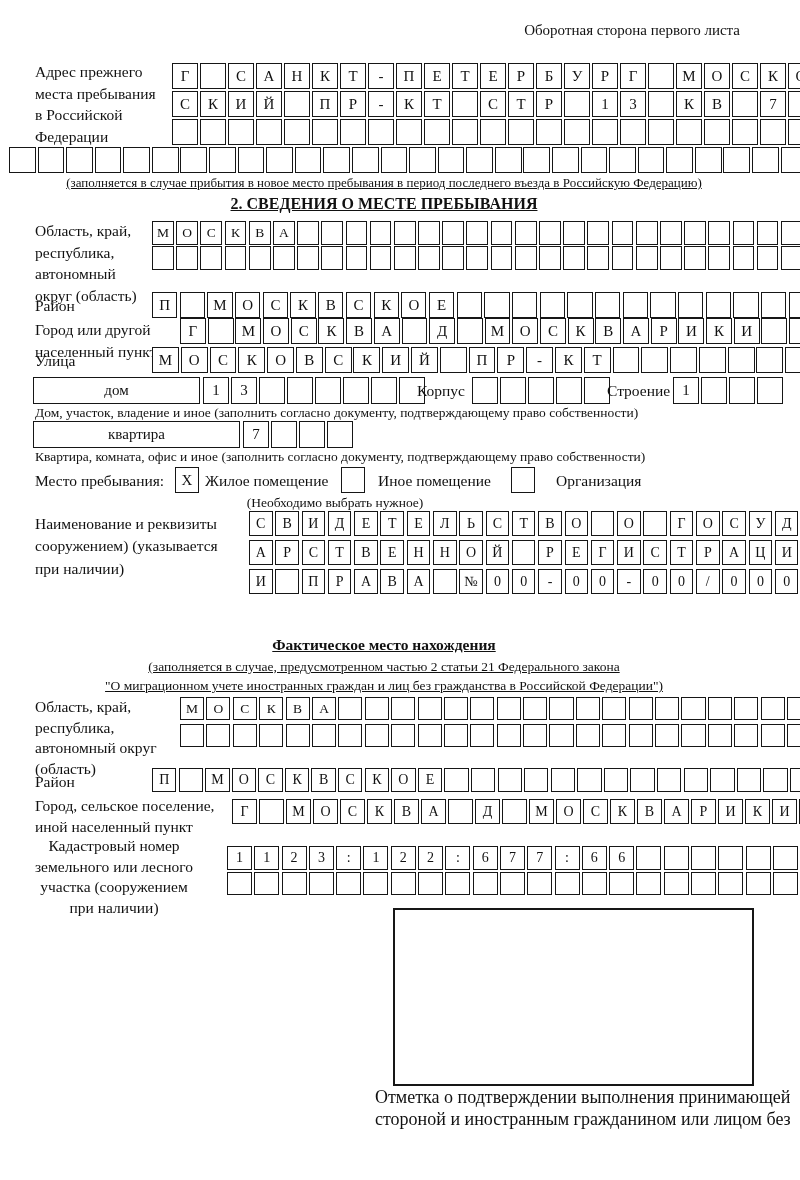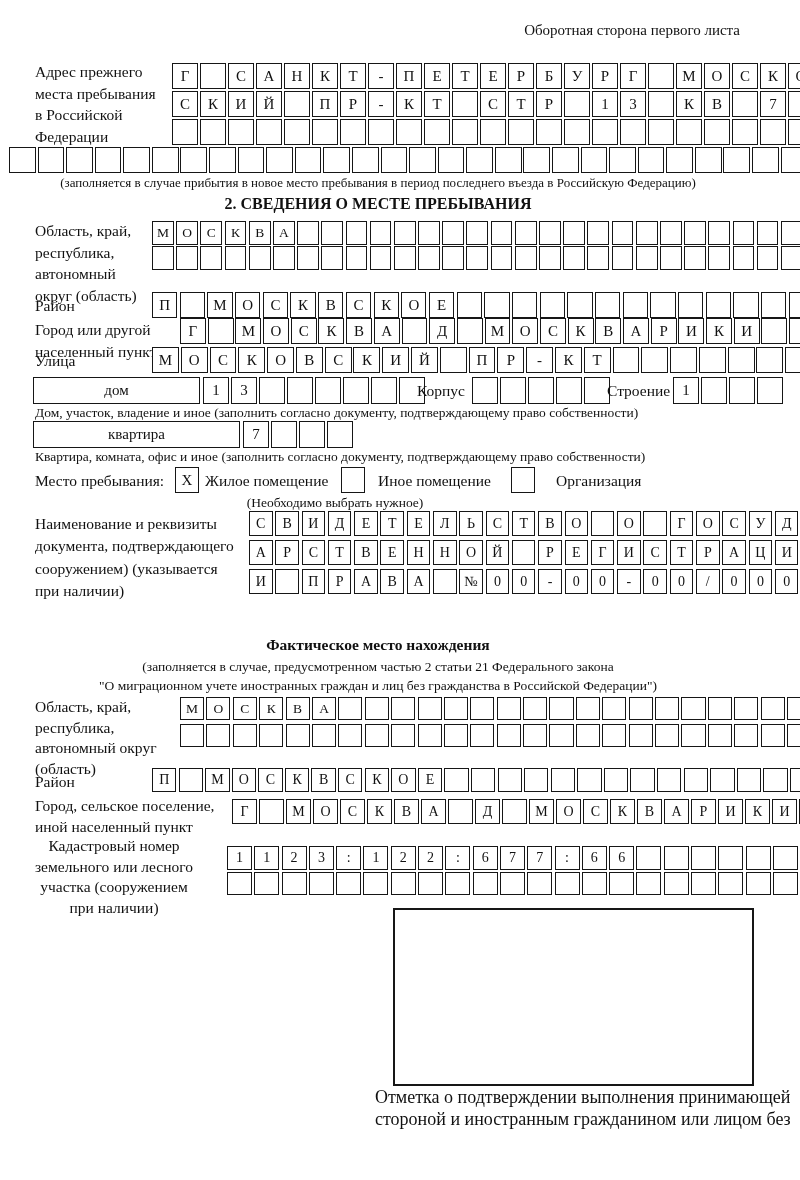--- a/index.html
+++ b/index.html
@@ -1,18 +1,18 @@
 <!DOCTYPE html>
 <html><head>
 <meta charset="utf-8">
 <style>
   html,body{margin:0;padding:0;background:#fff;}
   body{width:800px;height:1180px;position:relative;font-family:"Liberation Serif","DejaVu Serif",serif;color:#111;}
   .abs{position:absolute;}
-  .center{left:2px;width:752px;text-align:center;}
+  .center{left:8px;width:752px;text-align:center;text-decoration:underline;}
   .lbl{font-size:15.5px;line-height:21.5px;}
   .lbl-line{white-space:nowrap;}
   .note{font-size:13px;}
   .bold{font-weight:bold;}
   .boxrow{position:absolute;display:flex;gap:var(--g,2px);}
   .cell{flex:none;width:var(--w,24px);height:var(--h,24px);border:1.6px solid #161616;background:#fff;
         display:flex;align-items:center;justify-content:center;font-size:var(--fs,15px);line-height:1;}
   .typebox{position:absolute;border:1.6px solid #161616;background:#fff;display:flex;align-items:center;justify-content:center;font-size:15px;}
   .chk{position:absolute;width:22px;height:24px;border:1.6px solid #161616;background:#fff;display:flex;align-items:center;justify-content:center;font-size:15px;}
   .stamp{position:absolute;left:393px;top:908px;width:357px;height:174px;border:2px solid #161616;background:#fff;}
@@ -328,21 +328,20 @@
 <div class="chk" style="left:175px;top:467px;">X</div>
 <div class="abs lbl" style="left:205px;top:470px;">Жилое помещение</div>
 <div class="chk" style="left:341px;top:467px;"></div>
 <div class="abs lbl" style="left:378px;top:470px;">Иное помещение</div>
 <div class="chk" style="left:511px;top:467px;"></div>
 <div class="abs lbl" style="left:556px;top:470px;">Организация</div>
 <div class="abs" style="left:180px;top:495px;width:310px;text-align:center;font-size:13.5px;">(Необходимо выбрать нужное)</div>
 
 <div class="abs lbl" style="left:35px;top:513px;line-height:22.3px;">
     <div class="lbl-line">Наименование и реквизиты</div>
-    <div class="lbl-line">документа, подтверждающего</div>
     <div class="lbl-line">сооружением) (указывается</div>
     <div class="lbl-line">при наличии)</div>
   </div>
 <div class="boxrow" style="left:249px;top:511px;--w:21.5px;--h:23px;--g:2.8px;--fs:14px;">
     <span class="cell">С</span>
     <span class="cell">В</span>
     <span class="cell">И</span>
     <span class="cell">Д</span>
     <span class="cell">Е</span>
     <span class="cell">Т</span>

